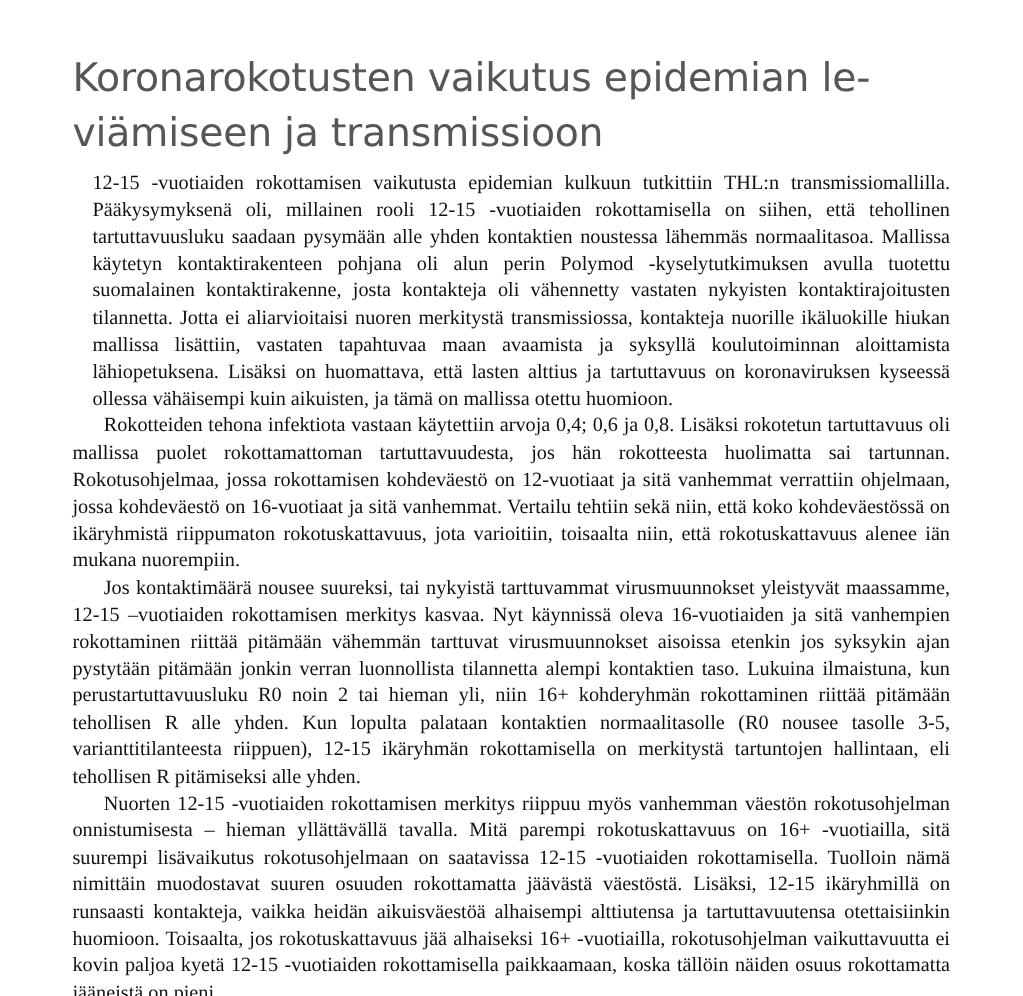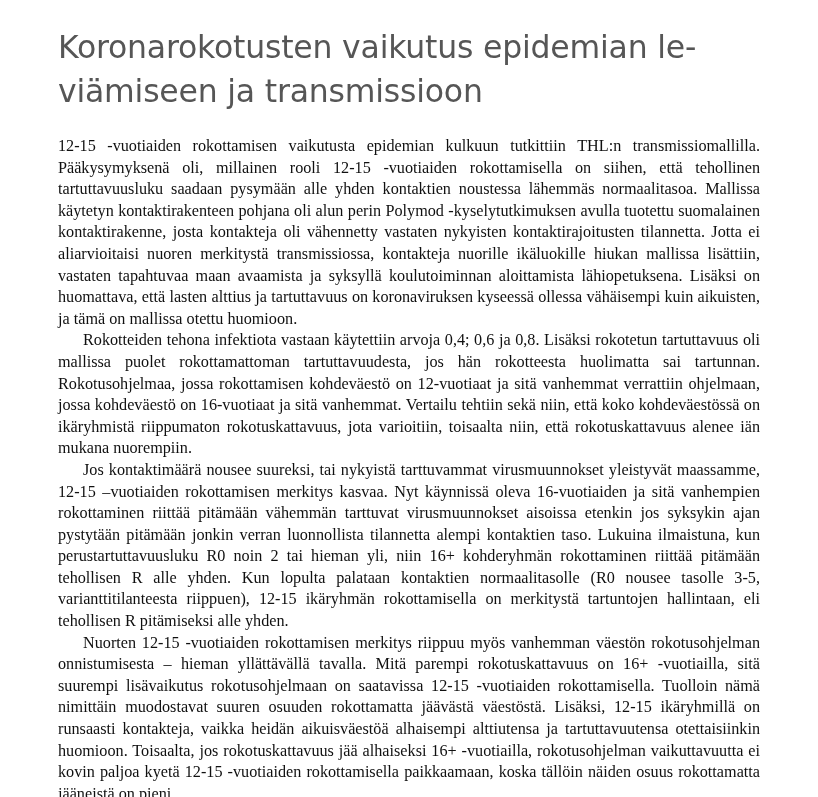--- a/index.html
+++ b/index.html
@@ -14,21 +14,21 @@
     width: 818px;
     height: 797px;
     background: #ffffff;
     overflow: hidden;
     box-sizing: border-box;
   }
 
   .doc-title {
     position: absolute;
     left: 58px;
-    top: 4px;
+    top: 20px;
     width: 700px;
     font-family: "DejaVu Sans", "Liberation Sans", sans-serif;
     font-size: 31.5px;
     line-height: 44px;
     font-weight: 400;
     color: #565656;
     letter-spacing: -0.2px;
     white-space: pre-line;
   }
 
@@ -48,20 +48,21 @@
   }
 
   .para {
     margin: 0;
     text-indent: 25px;
     text-align: justify;
   }
 
   .para.no-indent {
     text-indent: 0;
+    margin-left: 16px;
   }
 </style>
 </head>
 <body>
 
 <div class="page">
 
   <h1 class="doc-title">Koronarokotusten vaikutus epidemian le-
 viämiseen ja transmissioon</h1>
 

